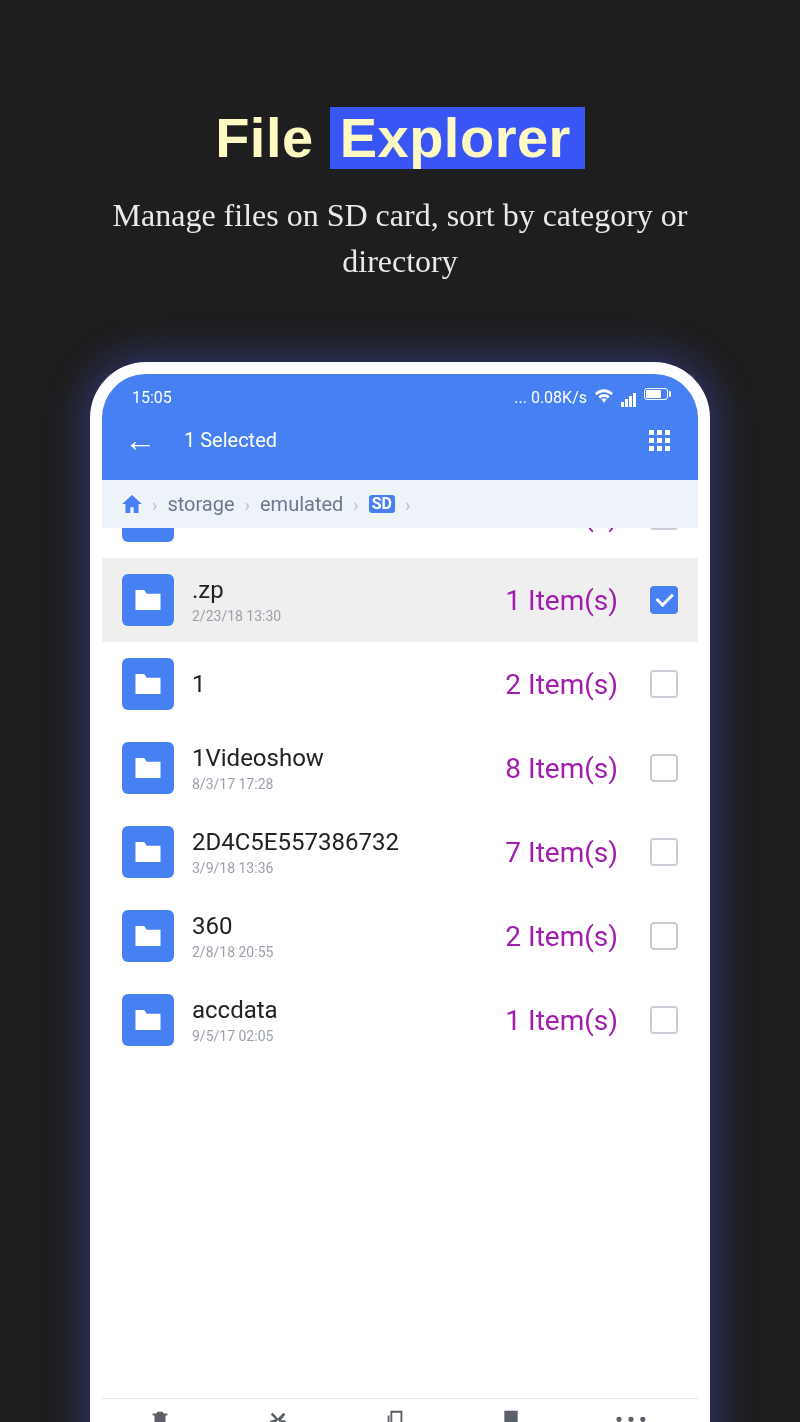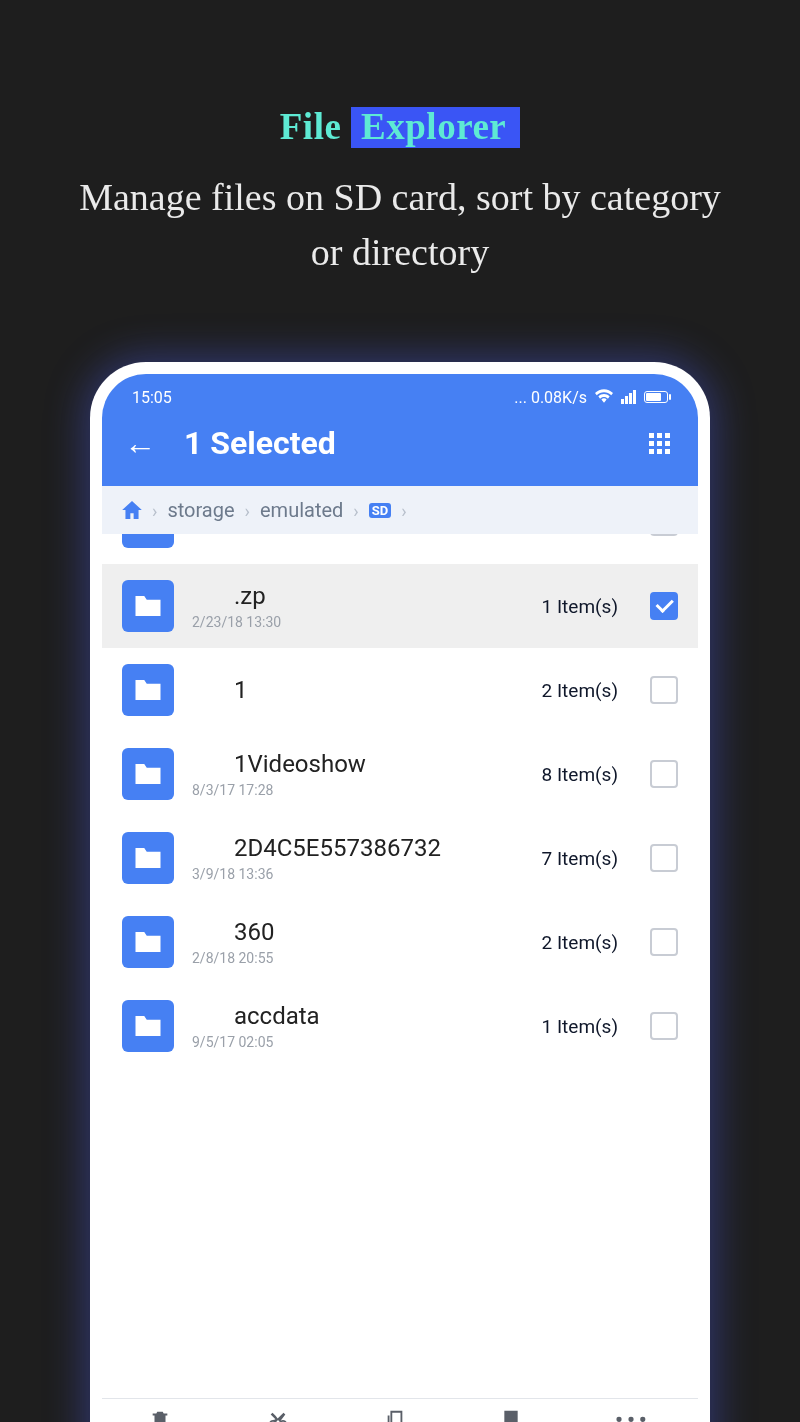--- a/index.html
+++ b/index.html
@@ -9,35 +9,35 @@
     background: #1e1e1e;
     font-family: -apple-system, BlinkMacSystemFont, "Segoe UI", Roboto, Helvetica, Arial, sans-serif;
     overflow: hidden;
     position: relative;
   }
   .hero {
     text-align: center;
     padding-top: 105px;
   }
   .hero-title {
-    color: #5eead4;
-    font-size: 37px;
+    color: #fef9c3;
+    font-size: 56px;
     font-weight: 700;
-    font-family: Liberation Serif, serif;
+    font-family: Liberation Sans, sans-serif;
     letter-spacing: 0.5px;
   }
   .hero-title .hl {
     background: #3a55f5;
     padding: 0 14px 0 10px;
     display: inline-block;
     line-height: 1.1;
   }
   .hero-sub {
     color: #eaeaea;
-    font-size: 38px;
+    font-size: 32px;
     font-family: Georgia, "Times New Roman", serif;
     line-height: 1.45;
     margin-top: 22px;
     padding: 0 60px;
   }
   .phone-shell {
     position: absolute;
     left: 50%;
     transform: translateX(-50%);
     top: 362px;
@@ -64,45 +64,45 @@
   }
   .appbar-wrap { background: #4680f3; color: #fff; }
   .statusbar {
     display: flex;
     justify-content: space-between;
     align-items: center;
     padding: 14px 30px 4px 30px;
     font-size: 16px;
     height: 36px;
   }
-  .statusbar .right { display: flex; align-items: center; gap: 8px; }
+  .statusbar .right { display: flex; gap: 8px; }
   .appbar {
     display: flex;
     align-items: center;
     padding: 14px 22px 24px 22px;
   }
   .back-arrow { font-size: 32px; line-height: 1; margin-right: 28px; }
-  .appbar-title { font-size: 32px; font-weight: 700; flex: 1; }
+  .appbar-title { font-size: 20px; font-weight: 400; flex: 1; }
   .grid-icon { display: grid; grid-template-columns: repeat(3,5px); grid-template-rows: repeat(3,5px); gap: 3px; margin-right: 6px; }
   .grid-icon span { background: #fff; width: 5px; height: 5px; }
   .breadcrumb {
     background: #eef2f9;
     color: #6d7a8c;
     display: flex;
     align-items: center;
     gap: 10px;
     font-size: 20px;
     padding: 12px 20px;
   }
   .breadcrumb .home-icon svg { display: block; }
   .breadcrumb .chev { color: #b8c0cc; font-size: 18px; }
   .sd-badge {
     background: #4680f3;
     color: #fff;
-    font-size: 13px;
+    font-size: 16px;
     font-weight: 700;
     border-radius: 3px;
     padding: 1px 3px;
     line-height: 1;
   }
   .list { flex: 1; background: #fff; overflow: hidden; position: relative; }
   .row {
     display: flex;
     align-items: center;
     padding: 16px 20px 16px 20px;
@@ -114,23 +114,23 @@
   .row.selected { background: #efefef; }
   .folder-icon {
     width: 52px; height: 52px;
     background: #4680f3;
     border-radius: 6px;
     display: flex; align-items: center; justify-content: center;
     flex-shrink: 0;
   }
   .folder-icon svg { fill: #fff; }
   .row-main { flex: 1; min-width: 0; }
-  .row-name { color: #222; font-size: 24px; line-height: 1.2; overflow: hidden; text-overflow: ellipsis; white-space: nowrap; margin-left: 42px; }
+  .row-name { color: #222; font-size: 24px; line-height: 1.2; overflow: hidden; text-overflow: ellipsis; white-space: nowrap; }
   .row-date { color: #9aa0a9; font-size: 14px; margin-top: 4px; }
-  .row-count { color: #0f172a; font-size: 19px; margin-right: 14px; white-space: nowrap; }
+  .row-count { color: #a21caf; font-size: 28px; margin-right: 14px; white-space: nowrap; }
   .checkbox {
     width: 28px; height: 28px;
     border: 2px solid #c8ccd4;
     border-radius: 4px;
     flex-shrink: 0;
     display: flex; align-items: center; justify-content: center;
   }
   .checkbox.checked { background: #4680f3; border-color: #4680f3; }
   .checkbox.checked::after {
     content: "";

